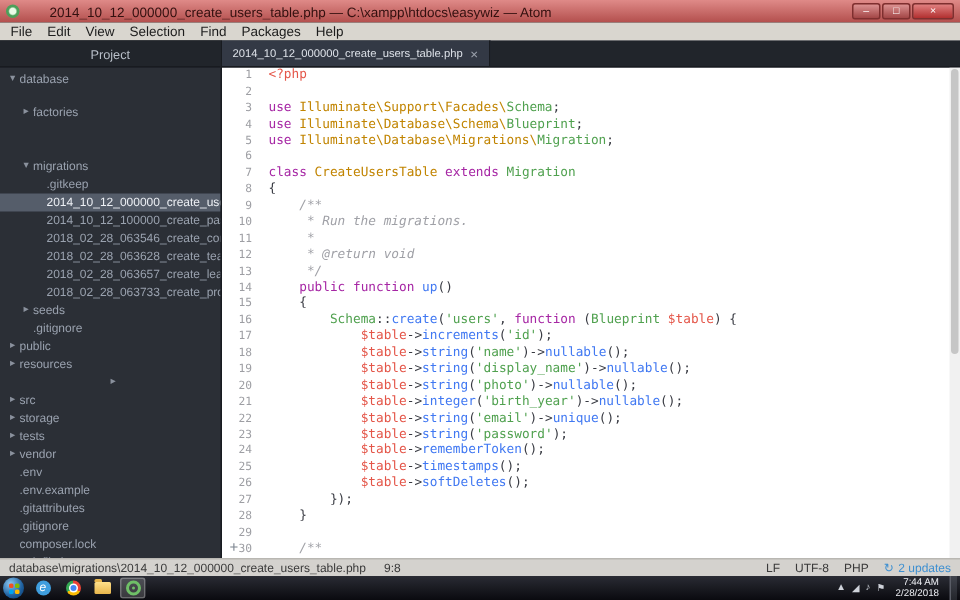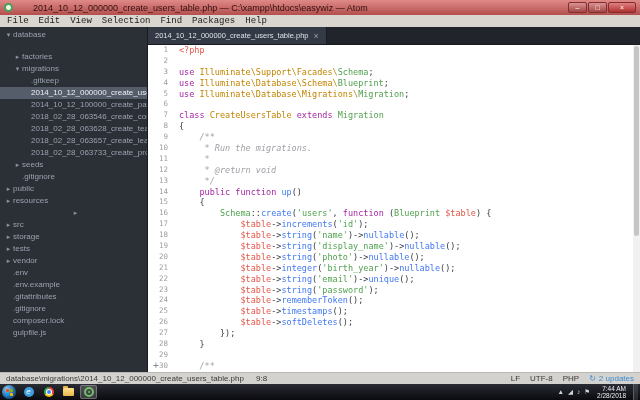--- a/index.html
+++ b/index.html
@@ -16,21 +16,21 @@
   .titletext { white-space:nowrap; overflow:hidden; }
   .win-controls { margin-left:auto; display:flex; gap:1px; }
   .win-btn { width:19px; height:11px; border:1px solid #7e2f2f; border-radius:2px;
              background:linear-gradient(#dc9292,#a34646); color:#fff; font-size:7px;
              line-height:9px; text-align:center; }
   .win-btn.close { background:linear-gradient(#e08080,#b23030); width:28px; }
 
   
   .menubar { height:12px; flex:none; background:var(--menubar-bg); display:flex;
              align-items:center; font-size:9px; color:#1c1c1c; padding-left:2px; }
-  .menu-item { padding:16px 5px;font-family:Liberation Mono, monospace; }
+  .menu-item { padding:16px 5px; }
 
   
   .main { height:345px; flex:none; display:flex; }
 
   .sidebar { width:148px; flex:none; background:var(--sidebar-bg); color:var(--sidebar-text);
              display:flex; flex-direction:column; border-right:1px solid #181b20; }
   .project-header { height:18px; flex:none; line-height:18px; text-align:center; font-size:8.5px;
                     background:var(--tabbar-bg); color:#b9bfc9; border-bottom:1px solid #181b20; }
   .tree { flex:1; overflow:hidden; padding-top:2px; }
   .tree-row { height:12px; line-height:12px; font-size:8px; display:flex; align-items:center;
@@ -132,30 +132,31 @@
       <div class="menu-item">View</div>
       <div class="menu-item">Selection</div>
       <div class="menu-item">Find</div>
       <div class="menu-item">Packages</div>
       <div class="menu-item">Help</div>
     </div>
 
   <div class="main">
 
     <div class="sidebar">
+      <div class="project-header">Project</div>
       <div class="tree">
           <div class="tree-row" style="padding-left: 4px;">
             <span class="chev">▾</span>
             <span>database</span>
           </div>
           <div class="tree-row" style="padding-left: 13px; margin-top: 10px;">
             <span class="chev">▸</span>
             <span>factories</span>
           </div>
-          <div class="tree-row" style="padding-left: 13px;">
+          <div class="tree-row" style="padding-left: 13px; margin-top: 24px;">
             <span class="chev">▾</span>
             <span>migrations</span>
           </div>
           <div class="tree-row" style="padding-left: 22px;">
             <span class="spacer"></span>
             <span>.gitkeep</span>
           </div>
           <div class="tree-row selected" style="padding-left: 22px;">
             <span class="spacer"></span>
             <span>2014_10_12_000000_create_users_tab</span>

